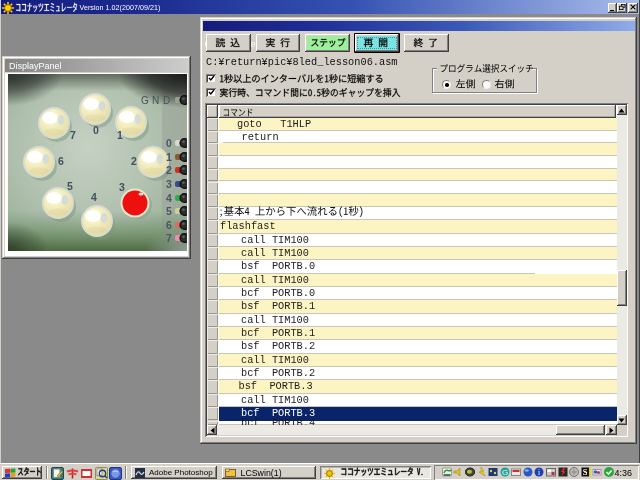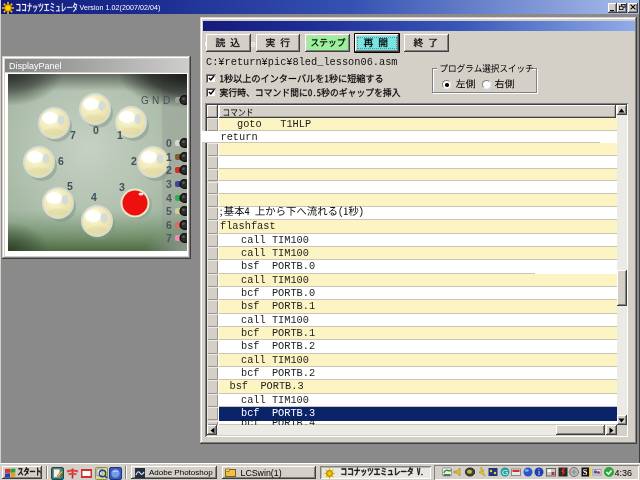--- a/index.html
+++ b/index.html
@@ -18,21 +18,21 @@
       <line x1="6" y1="0" x2="6" y2="12"></line>
       <line x1="0" y1="6" x2="12" y2="6"></line>
 <line x1="1.8" y1="1.8" x2="10.2" y2="10.2"></line>
       <line x1="10.2" y1="1.8" x2="1.8" y2="10.2"></line>
     </g>
 <circle cx="6" cy="6" r="3.4" fill="#ffd800" stroke="#c06000" stroke-width="1"></circle>
   </svg>
 <svg style="position:absolute;left:14.5px;top:2.0px" width="64" height="14" viewBox="0 0 64 14">
     <path d="M1.3 8.8C1.5 8.7 1.7 8.7 2 8.7L4.5 8.7L4.5 9.3L5.3 9.3C5.3 9.3 5.3 8.7 5.3 8.3L5.3 2.8C5.3 2.6 5.3 2.2 5.3 2.0C5.2 2 5 2 4.9 2.0L2 2.0C1.8 2 1.6 2 1.4 1.9L1.4 2.9C1.5 2.9 1.8 2.9 2 2.9L4.5 2.9L4.5 7.8L2 7.8C1.7 7.8 1.5 7.8 1.3 7.8ZM7 8.8C7.2 8.7 7.4 8.7 7.6 8.7L10.2 8.7L10.2 9.3L11 9.3C11 9.3 11 8.7 11 8.3L11 2.8C11 2.6 11 2.2 11 2.0C10.9 2 10.7 2 10.5 2.0L7.7 2.0C7.5 2 7.2 2 7 1.9L7 2.9C7.2 2.9 7.4 2.9 7.7 2.9L10.2 2.9L10.2 7.8L7.6 7.8C7.4 7.8 7.1 7.8 7 7.8ZM12.3 3.4L12.3 4.3C12.5 4.3 12.7 4.3 12.9 4.3L14.4 4.3C14.4 6.5 14 8.2 12.8 9.1L13.5 9.8C14.8 8.5 15.2 6.7 15.2 4.3L16.5 4.3C16.7 4.3 17 4.3 17 4.3L17 3.4C17 3.4 16.7 3.4 16.5 3.4L15.2 3.4L15.2 2.1C15.2 1.7 15.2 1.2 15.2 1.0L14.3 1.0C14.4 1.2 14.4 1.7 14.4 2.1L14.4 3.4L12.9 3.4C12.7 3.4 12.5 3.4 12.3 3.4ZM20.2 3.3L19.6 3.5C19.7 4 19.9 5.2 20 5.7L20.6 5.5C20.6 5 20.3 3.7 20.2 3.3ZM21.6 3.6C21.5 4.9 21.2 6.1 20.9 7.1C20.4 8.2 19.6 9 19 9.4L19.5 10.0C20.2 9.6 20.9 8.7 21.4 7.5C21.8 6.5 22 5.5 22.2 4.4C22.2 4.2 22.2 4 22.3 3.9ZM18.9 3.8L18.3 4.1C18.4 4.5 18.7 5.8 18.8 6.4L19.4 6.1C19.3 5.5 19 4.3 18.9 3.8ZM25.8 1.4L25.2 1.6C25.3 2.2 25.6 3.8 25.7 4.4L26.4 4.1C26.3 3.5 26 1.9 25.8 1.4ZM27.6 1.7C27.5 3.3 27.2 4.9 26.7 6.1C26.1 7.5 25.2 8.5 24.3 9.0L24.8 9.7C25.7 9.2 26.7 8.1 27.3 6.6C27.8 5.4 28 4.1 28.2 2.7C28.3 2.5 28.3 2.2 28.3 2.1ZM24.2 2.0L23.5 2.3C23.6 2.8 24 4.5 24.1 5.2L24.8 4.9C24.7 4.2 24.3 2.6 24.2 2.0ZM29.2 7.9L29.2 8.9C29.4 8.8 29.6 8.8 29.8 8.8L33.6 8.8C33.7 8.8 33.9 8.8 34.1 8.9L34.1 7.9C33.9 7.9 33.8 7.9 33.6 7.9L32 7.9L32 2.9L33.3 2.9C33.4 2.9 33.6 2.9 33.8 3.0L33.8 2.0C33.6 2.1 33.4 2.1 33.3 2.1L30 2.1C29.9 2.1 29.7 2.1 29.6 2.0L29.6 3.0C29.7 3 29.9 2.9 30 2.9L31.2 2.9L31.2 7.9L29.8 7.9C29.6 7.9 29.4 7.9 29.2 7.9ZM36.2 1.1L36 1.9C36.8 2.1 38.2 2.8 38.9 3.3L39.1 2.4C38.4 1.9 36.9 1.3 36.2 1.1ZM35.9 4.0L35.7 4.8C36.5 5.1 37.9 5.7 38.6 6.2L38.8 5.3C38.1 4.8 36.7 4.2 35.9 4.0ZM35.6 7.2L35.4 8.0C36.3 8.3 38 9.1 38.8 9.7L39 8.8C38.2 8.2 36.6 7.5 35.6 7.2ZM41 8.4L41 9.3C41.2 9.3 41.4 9.3 41.5 9.3L44.5 9.3C44.6 9.3 44.8 9.3 44.9 9.3L44.9 8.4C44.8 8.5 44.6 8.5 44.5 8.5L44 8.5L44.3 4.4C44.3 4.4 44.3 4.2 44.4 4.1L43.9 3.9C43.9 3.9 43.7 3.9 43.6 3.9C43.3 3.9 42.3 3.9 42 3.9C41.9 3.9 41.7 3.9 41.5 3.9L41.5 4.8C41.7 4.7 41.9 4.7 42 4.7C42.3 4.7 43.2 4.7 43.6 4.7C43.6 5.3 43.4 7.5 43.3 8.5L41.5 8.5C41.4 8.5 41.2 8.5 41 8.4ZM46.9 9.0L47.3 9.5C47.5 9.4 47.6 9.3 47.6 9.3C49.1 8.5 50.1 7.2 50.9 5.4L50.5 4.7C49.8 6.4 48.7 7.8 47.6 8.3C47.6 7.7 47.6 3.4 47.6 2.3C47.6 2 47.7 1.6 47.7 1.3L46.9 1.3C46.9 1.5 46.9 2 46.9 2.3C46.9 3.4 46.9 7.8 46.9 8.5C46.9 8.7 46.9 8.8 46.9 9.0ZM52.1 4.8L52.1 5.9C52.3 5.8 52.6 5.8 52.9 5.8C53.3 5.8 55.6 5.8 56 5.8C56.3 5.8 56.5 5.9 56.6 5.9L56.6 4.8C56.5 4.8 56.3 4.9 56 4.9C55.6 4.9 53.3 4.9 52.9 4.9C52.6 4.9 52.3 4.8 52.1 4.8ZM59.6 0.5C59.5 0.7 59.5 1.1 59.4 1.3C59.2 2.3 58.5 4 57.6 5.2L58 5.9C58.7 5 59.2 3.9 59.6 2.9L61.3 2.9C61.2 3.7 61 4.8 60.6 5.7C60.2 5.1 59.7 4.6 59.5 4.3L59.1 5.1C59.3 5.4 59.8 5.9 60.2 6.5C59.6 7.6 58.9 8.6 58.1 9.2L58.6 10.0C59.3 9.5 60.2 8.3 60.8 7.2L61.3 7.9L61.7 7.0L61.1 6.3C61.5 5.3 61.8 4.1 62 3.1C62 2.9 62 2.7 62.1 2.5L61.7 2.1C61.6 2.1 61.4 2.2 61.3 2.2L59.9 2.2L60.1 1.7C60.1 1.4 60.2 1.2 60.3 0.9Z" fill="#fff" stroke="#fff" stroke-width="0.2"></path>
   </svg>
-<div class="abs" style="left:79.5px;top:3.5px;font-size:7.1px;color:#fff;letter-spacing:0.05px;">Version 1.02(2007/02/04)</div>
+<div class="abs" style="left:79.5px;top:3.5px;font-size:7.1px;color:#fff;letter-spacing:0.05px;">Version 1.02(2007/09/21)</div>
 <div class="abs btn" style="left:607.5px;top:2.5px;width:9.5px;height:10px;"></div>
 <div class="abs btn" style="left:617px;top:2.5px;width:9.5px;height:10px;"></div>
 <div class="abs btn" style="left:628px;top:2.5px;width:9.5px;height:10px;"></div>
 <div class="abs" style="left:609.5px;top:9.8px;width:4px;height:1.6px;background:#000"></div>
 <svg class="abs" style="left:618.8px;top:4.2px" width="7" height="7" viewBox="0 0 7 7">
     <rect x="2.4" y="0.4" width="3.6" height="2.8" fill="none" stroke="#000" stroke-width="0.8"></rect>
     <rect x="0.4" y="2.2" width="3.6" height="3.4" fill="#d4d0c8" stroke="#000" stroke-width="0.8"></rect>
   </svg>
 <svg class="abs" style="left:630px;top:4.2px" width="6" height="6" viewBox="0 0 6 6">
     <path d="M0.6 0.6 L5.4 5.4 M5.4 0.6 L0.6 5.4" stroke="#000" stroke-width="1.1"></path>
@@ -247,21 +247,21 @@
 <div class="abs sunk" style="left:205px;top:103px;width:423px;height:334px;background:#fff;"></div>
 <div class="abs" style="left:207px;top:105px;width:10.5px;height:13px;background:#d4d0c8;box-shadow:inset -1px -1px 0 #404040,inset 1px 1px 0 #fff,inset -1.5px -1.5px 0 #808080;"></div>
 <div class="abs" style="left:218.5px;top:105px;width:397.5px;height:13px;background:#d4d0c8;box-shadow:inset -1px -1px 0 #404040,inset 1px 1px 0 #fff,inset -1.5px -1.5px 0 #808080;"></div>
 <svg style="position:absolute;left:221.5px;top:107.5px" width="32" height="12" viewBox="0 0 32 12">
     <path d="M1.7 6.7L1.7 7.5C1.9 7.5 2.3 7.5 2.6 7.5L6.4 7.5L6.4 8.0L7.1 8.0C7 7.8 7 7.4 7 7.1L7 2.3C7 2.1 7 1.8 7 1.6C6.9 1.6 6.7 1.6 6.5 1.6L2.7 1.6C2.4 1.6 2.1 1.6 1.8 1.5L1.8 2.4C2 2.3 2.4 2.3 2.7 2.3L6.4 2.3L6.4 6.7L2.6 6.7C2.3 6.7 1.9 6.7 1.7 6.7ZM11.8 6.4C12.2 7 12.9 7.8 13.1 8.3L13.7 7.8C13.4 7.3 12.9 6.6 12.4 6.1C13.7 4.9 14.6 3.4 15.2 2.3C15.2 2.2 15.3 2.1 15.4 2.0L14.9 1.5C14.8 1.6 14.6 1.6 14.4 1.6C13.6 1.6 10.2 1.6 9.8 1.6C9.5 1.6 9.2 1.6 9 1.5L9 2.4C9.2 2.4 9.5 2.3 9.8 2.3C10.2 2.3 13.7 2.3 14.3 2.3C14 3.2 13.1 4.5 11.9 5.5C11.4 5 10.8 4.4 10.5 4.1L10 4.6C10.4 4.9 11.3 5.9 11.8 6.4ZM17.7 1.1L17.3 1.7C17.8 2.1 18.8 3.1 19.2 3.6L19.7 3.0C19.2 2.5 18.2 1.5 17.7 1.1ZM17 7.3L17.4 8.1C18.7 7.8 19.7 7.2 20.5 6.6C21.6 5.8 22.5 4.5 23.1 3.3L22.7 2.5C22.2 3.7 21.3 5.1 20.1 6.0C19.4 6.5 18.4 7.1 17 7.3ZM28.7 1.2L28.3 1.4C28.6 1.9 28.8 2.4 29 2.9L29.4 2.6C29.2 2.2 28.9 1.6 28.7 1.2ZM29.7 0.7L29.2 1.0C29.5 1.4 29.7 1.9 29.9 2.4L30.4 2.1C30.2 1.7 29.9 1.1 29.7 0.7ZM26 7.2C26 7.6 26 8 26 8.3L26.7 8.3C26.7 8 26.7 7.5 26.7 7.2L26.7 4.1C27.5 4.5 28.9 5.1 29.7 5.6L30 4.8C29.1 4.4 27.7 3.7 26.7 3.3L26.7 1.8C26.7 1.5 26.7 1.1 26.7 0.8L25.9 0.8C26 1.1 26 1.5 26 1.8C26 2.6 26 6.7 26 7.2Z" fill="#000"></path>
   </svg>
 <div class="abs" style="left:207px;top:118px;width:10.5px;height:306.5px;background:#d4d0c8;"></div>
 <div class="abs" style="left:207px;top:118.0px;width:10.5px;height:12.7px;background:#d4d0c8;box-shadow:inset 1px 1px 0 #eceae5,inset -1px -1px 0 #9a968c;"></div>
 <div class="abs mono" style="left:218.5px;top:118.0px;width:398px;height:12.7px;background:#fdf4c4;border-bottom:1px solid #c9c6b8;color:#1c1c1c;font-size:10.3px;line-height:12.7px;padding-left:18.5px;white-space:pre;">goto   T1HLP</div>
 <div class="abs" style="left:207px;top:130.7px;width:10.5px;height:12.7px;background:#d4d0c8;box-shadow:inset 1px 1px 0 #eceae5,inset -1px -1px 0 #9a968c;"></div>
-<div class="abs mono" style="left:202px;top:130.7px;width:398px;height:12.7px;background:#fff;border-bottom:1px solid #c9c6b8;color:#1c1c1c;font-size:10.3px;line-height:12.7px;padding-left:18.5px;white-space:pre;">return</div>
+<div class="abs mono" style="left:223px;top:130.7px;width:398px;height:12.7px;background:#fff;border-bottom:1px solid #c9c6b8;color:#1c1c1c;font-size:10.3px;line-height:12.7px;padding-left:18.5px;white-space:pre;">return</div>
 <div class="abs" style="left:207px;top:143.4px;width:10.5px;height:12.7px;background:#d4d0c8;box-shadow:inset 1px 1px 0 #eceae5,inset -1px -1px 0 #9a968c;"></div>
 <div class="abs mono" style="left:218.5px;top:143.4px;width:398px;height:12.7px;background:#fdf4c4;border-bottom:1px solid #c9c6b8;color:#1c1c1c;font-size:10.3px;line-height:12.7px;padding-left:1.5px;white-space:pre;"></div>
 <div class="abs" style="left:207px;top:156.1px;width:10.5px;height:12.7px;background:#d4d0c8;box-shadow:inset 1px 1px 0 #eceae5,inset -1px -1px 0 #9a968c;"></div>
 <div class="abs mono" style="left:218.5px;top:156.1px;width:398px;height:12.7px;background:#fff;border-bottom:1px solid #c9c6b8;color:#1c1c1c;font-size:10.3px;line-height:12.7px;padding-left:1.5px;white-space:pre;"></div>
 <div class="abs" style="left:207px;top:168.8px;width:10.5px;height:12.7px;background:#d4d0c8;box-shadow:inset 1px 1px 0 #eceae5,inset -1px -1px 0 #9a968c;"></div>
 <div class="abs mono" style="left:218.5px;top:168.8px;width:398px;height:12.7px;background:#fdf4c4;border-bottom:1px solid #c9c6b8;color:#1c1c1c;font-size:10.3px;line-height:12.7px;padding-left:1.5px;white-space:pre;"></div>
 <div class="abs" style="left:207px;top:181.5px;width:10.5px;height:12.7px;background:#d4d0c8;box-shadow:inset 1px 1px 0 #eceae5,inset -1px -1px 0 #9a968c;"></div>
 <div class="abs mono" style="left:218.5px;top:181.5px;width:398px;height:12.7px;background:#fff;border-bottom:1px solid #c9c6b8;color:#1c1c1c;font-size:10.3px;line-height:12.7px;padding-left:1.5px;white-space:pre;"></div>
 <div class="abs" style="left:207px;top:194.2px;width:10.5px;height:12.7px;background:#d4d0c8;box-shadow:inset 1px 1px 0 #eceae5,inset -1px -1px 0 #9a968c;"></div>
 <div class="abs mono" style="left:218.5px;top:194.2px;width:398px;height:12.7px;background:#fdf4c4;border-bottom:1px solid #c9c6b8;color:#1c1c1c;font-size:10.3px;line-height:12.7px;padding-left:1.5px;white-space:pre;"></div>
@@ -290,21 +290,21 @@
 <div class="abs mono" style="left:218.5px;top:313.7px;width:398px;height:13.35px;background:#fff;border-bottom:1px solid #c9c6b8;color:#1c1c1c;font-size:10.3px;line-height:13.35px;padding-left:22.5px;white-space:pre;">call TIM100</div>
 <div class="abs" style="left:207px;top:327.05px;width:10.5px;height:13.35px;background:#d4d0c8;box-shadow:inset 1px 1px 0 #eceae5,inset -1px -1px 0 #9a968c;"></div>
 <div class="abs mono" style="left:218.5px;top:327.05px;width:398px;height:13.35px;background:#fdf4c4;border-bottom:1px solid #c9c6b8;color:#1c1c1c;font-size:10.3px;line-height:13.35px;padding-left:22.5px;white-space:pre;">bcf  PORTB.1</div>
 <div class="abs" style="left:207px;top:340.4px;width:10.5px;height:13.35px;background:#d4d0c8;box-shadow:inset 1px 1px 0 #eceae5,inset -1px -1px 0 #9a968c;"></div>
 <div class="abs mono" style="left:218.5px;top:340.4px;width:398px;height:13.35px;background:#fff;border-bottom:1px solid #c9c6b8;color:#1c1c1c;font-size:10.3px;line-height:13.35px;padding-left:22.5px;white-space:pre;">bsf  PORTB.2</div>
 <div class="abs" style="left:207px;top:353.75px;width:10.5px;height:13.35px;background:#d4d0c8;box-shadow:inset 1px 1px 0 #eceae5,inset -1px -1px 0 #9a968c;"></div>
 <div class="abs mono" style="left:218.5px;top:353.75px;width:398px;height:13.35px;background:#fdf4c4;border-bottom:1px solid #c9c6b8;color:#1c1c1c;font-size:10.3px;line-height:13.35px;padding-left:22.5px;white-space:pre;">call TIM100</div>
 <div class="abs" style="left:207px;top:367.1px;width:10.5px;height:13.35px;background:#d4d0c8;box-shadow:inset 1px 1px 0 #eceae5,inset -1px -1px 0 #9a968c;"></div>
 <div class="abs mono" style="left:218.5px;top:367.1px;width:398px;height:13.35px;background:#fff;border-bottom:1px solid #c9c6b8;color:#1c1c1c;font-size:10.3px;line-height:13.35px;padding-left:22.5px;white-space:pre;">bcf  PORTB.2</div>
 <div class="abs" style="left:207px;top:380.45px;width:10.5px;height:13.35px;background:#d4d0c8;box-shadow:inset 1px 1px 0 #eceae5,inset -1px -1px 0 #9a968c;"></div>
-<div class="abs mono" style="left:218.5px;top:380.45px;width:398px;height:13.35px;background:#fdf4c4;border-bottom:1px solid #c9c6b8;color:#1c1c1c;font-size:10.3px;line-height:13.35px;padding-left:11px;white-space:pre;">bsf  PORTB.3</div>
+<div class="abs mono" style="left:218.5px;top:380.45px;width:398px;height:13.35px;background:#fdf4c4;border-bottom:1px solid #c9c6b8;color:#1c1c1c;font-size:10.3px;line-height:13.35px;padding-left:20px;white-space:pre;">bsf  PORTB.3</div>
 <div class="abs" style="left:207px;top:393.8px;width:10.5px;height:13.35px;background:#d4d0c8;box-shadow:inset 1px 1px 0 #eceae5,inset -1px -1px 0 #9a968c;"></div>
 <div class="abs mono" style="left:218.5px;top:393.8px;width:398px;height:13.35px;background:#fff;border-bottom:1px solid #c9c6b8;color:#1c1c1c;font-size:10.3px;line-height:13.35px;padding-left:22.5px;white-space:pre;">call TIM100</div>
 <div class="abs" style="left:207px;top:407.15px;width:10.5px;height:13.35px;background:#d4d0c8;box-shadow:inset 1px 1px 0 #eceae5,inset -1px -1px 0 #9a968c;"></div>
 <div class="abs mono" style="left:218.5px;top:407.15px;width:398px;height:27px;background:#0a246a;border-bottom:1px solid #c9c6b8;color:#fff;font-size:10.3px;line-height:13.35px;padding-left:22.5px;white-space:pre;">bcf  PORTB.3</div>
 <div class="abs" style="left:207px;top:420.5px;width:10.5px;height:4.0px;background:#d4d0c8;box-shadow:inset 1px 1px 0 #eceae5,inset -1px -1px 0 #9a968c;"></div>
 <div class="abs mono" style="left:218.5px;top:420.5px;width:398px;height:4.0px;background:#fff;border-bottom:1px solid #c9c6b8;color:#1c1c1c;font-size:10.3px;line-height:4.0px;padding-left:22.5px;white-space:pre;">bcf  PORTB.4</div>
 <div class="abs" style="left:616.5px;top:105px;width:10px;height:319.5px;background:#eceae5;"></div>
 <div class="abs btn" style="left:616.5px;top:105px;width:10px;height:10px;"></div>
 <svg class="abs" style="left:618px;top:108px" width="7" height="5">
     <path d="M3.5 0.5 L6.5 4.5 L0.5 4.5 Z" fill="#000"></path>

